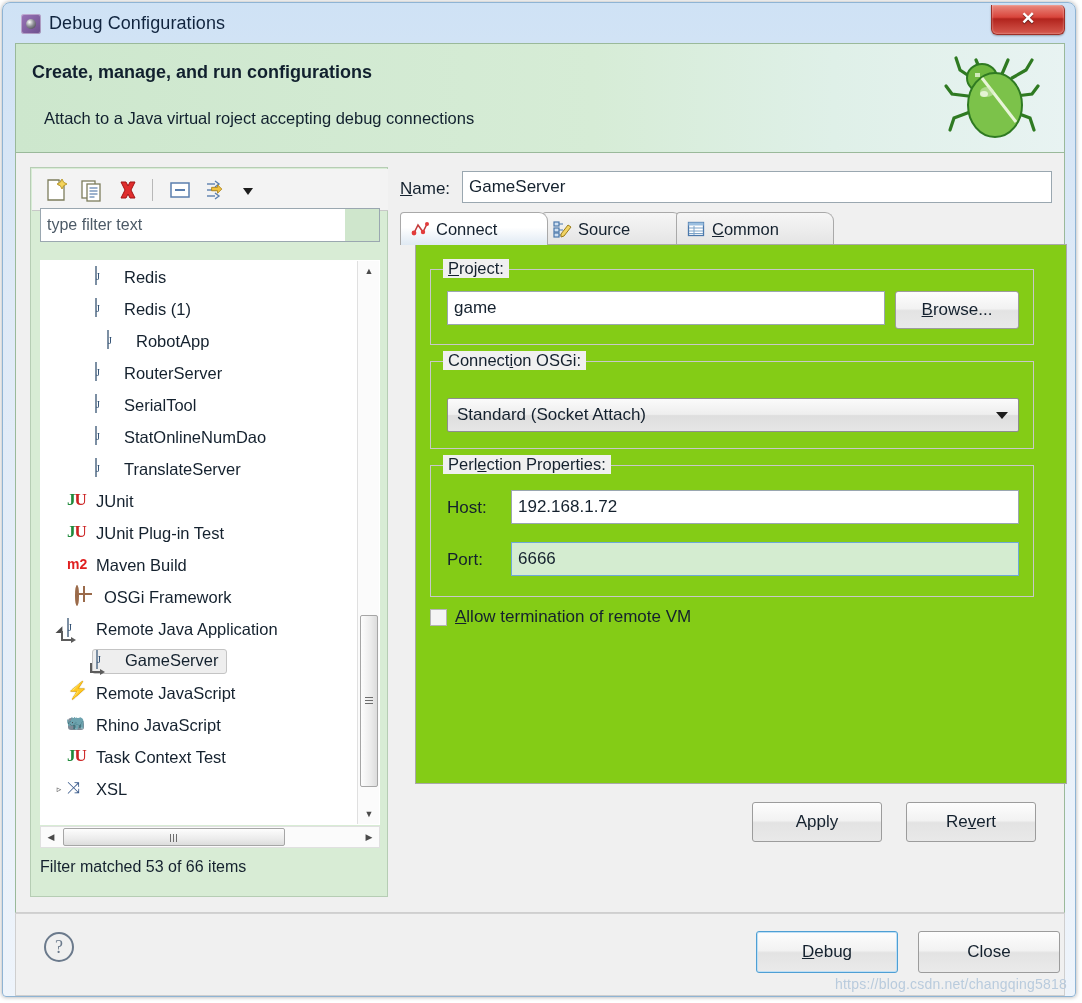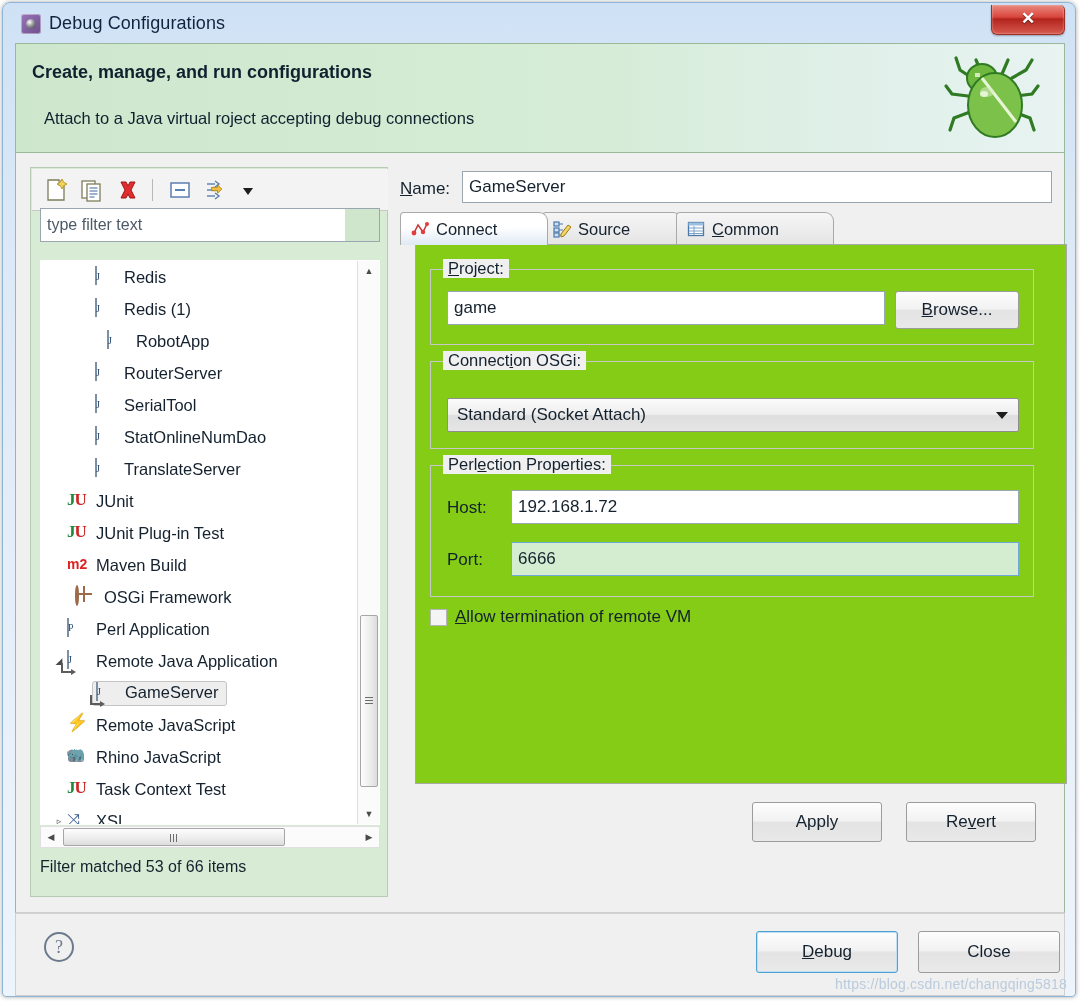--- a/index.html
+++ b/index.html
@@ -876,27 +876,20 @@
               </span>
             </div>
             <div class="tree-row" style="padding-left: 10px; margin-left: 8px;">
               <span class="twisty"></span>
               <span class="tlabel-wrap" style="display: inline-flex; align-items: center;">
                 <span class="ticon"><span class="icon-osgi"></span></span>
                 <span class="tlabel">OSGi Framework</span>
               </span>
             </div>
             <div class="tree-row" style="padding-left: 10px;">
-              <span class="twisty"></span>
-              <span class="tlabel-wrap" style="display: inline-flex; align-items: center;">
-                <span class="ticon"><span class="icon-perl"></span></span>
-                <span class="tlabel">Perl Application</span>
-              </span>
-            </div>
-            <div class="tree-row" style="padding-left: 10px;">
               <span class="twisty">◢</span>
               <span class="tlabel-wrap" style="display: inline-flex; align-items: center;">
                 <span class="ticon"><span class="icon-remotejava"><span class="arrow"></span></span></span>
                 <span class="tlabel">Remote Java Application</span>
               </span>
             </div>
             <div class="tree-row selected" style="padding-left: 38px;">
               <span class="twisty"></span>
               <span class="tlabel-wrap" style="display: inline-flex; align-items: center;">
                 <span class="ticon"><span class="icon-remotejava"><span class="arrow"></span></span></span>

